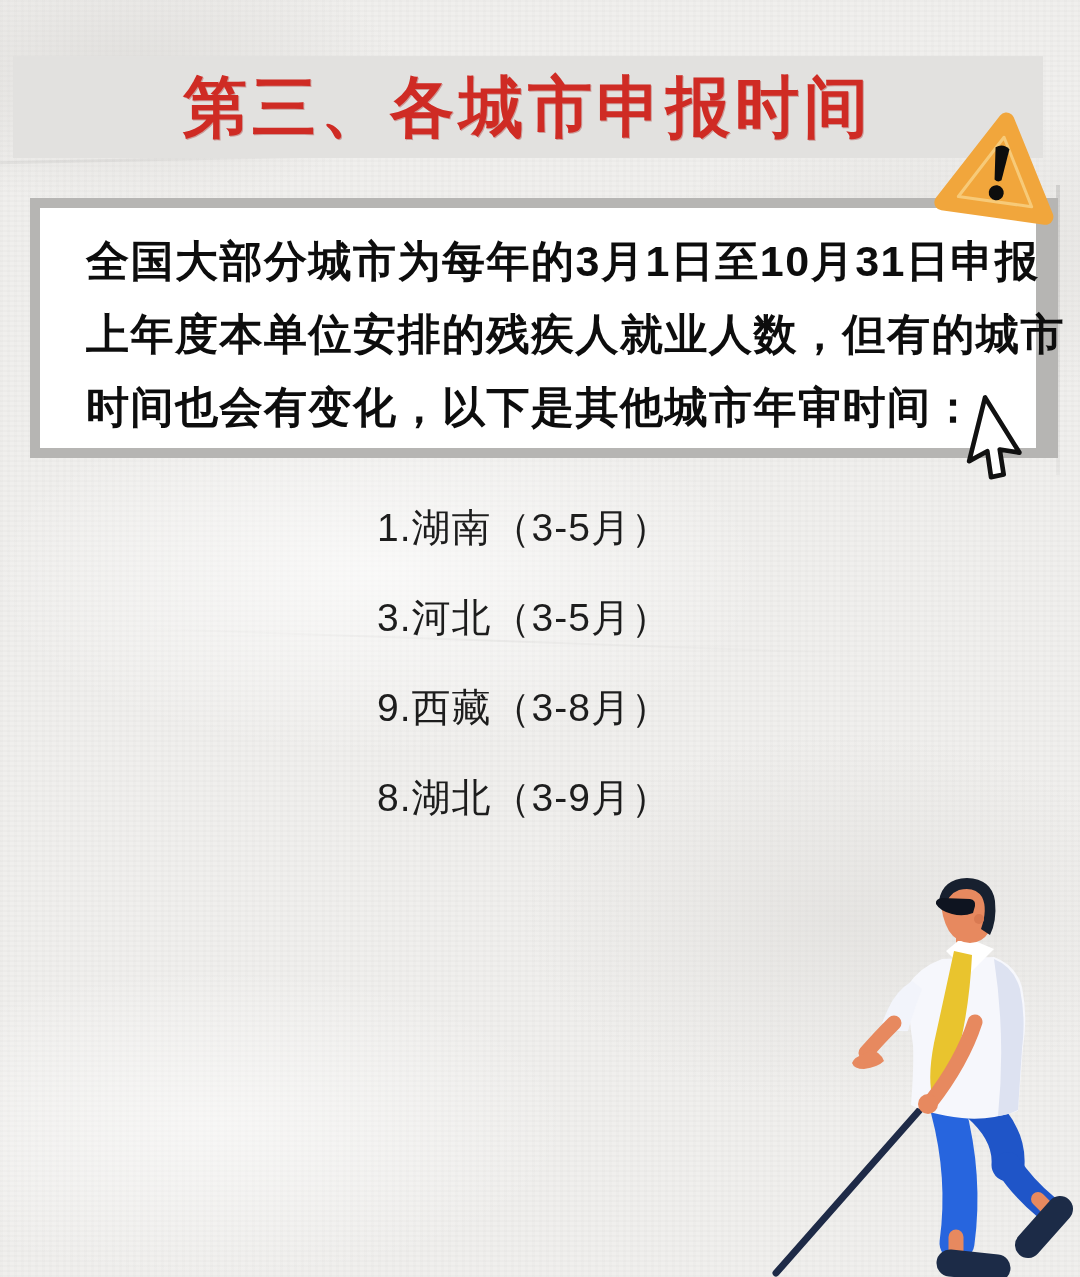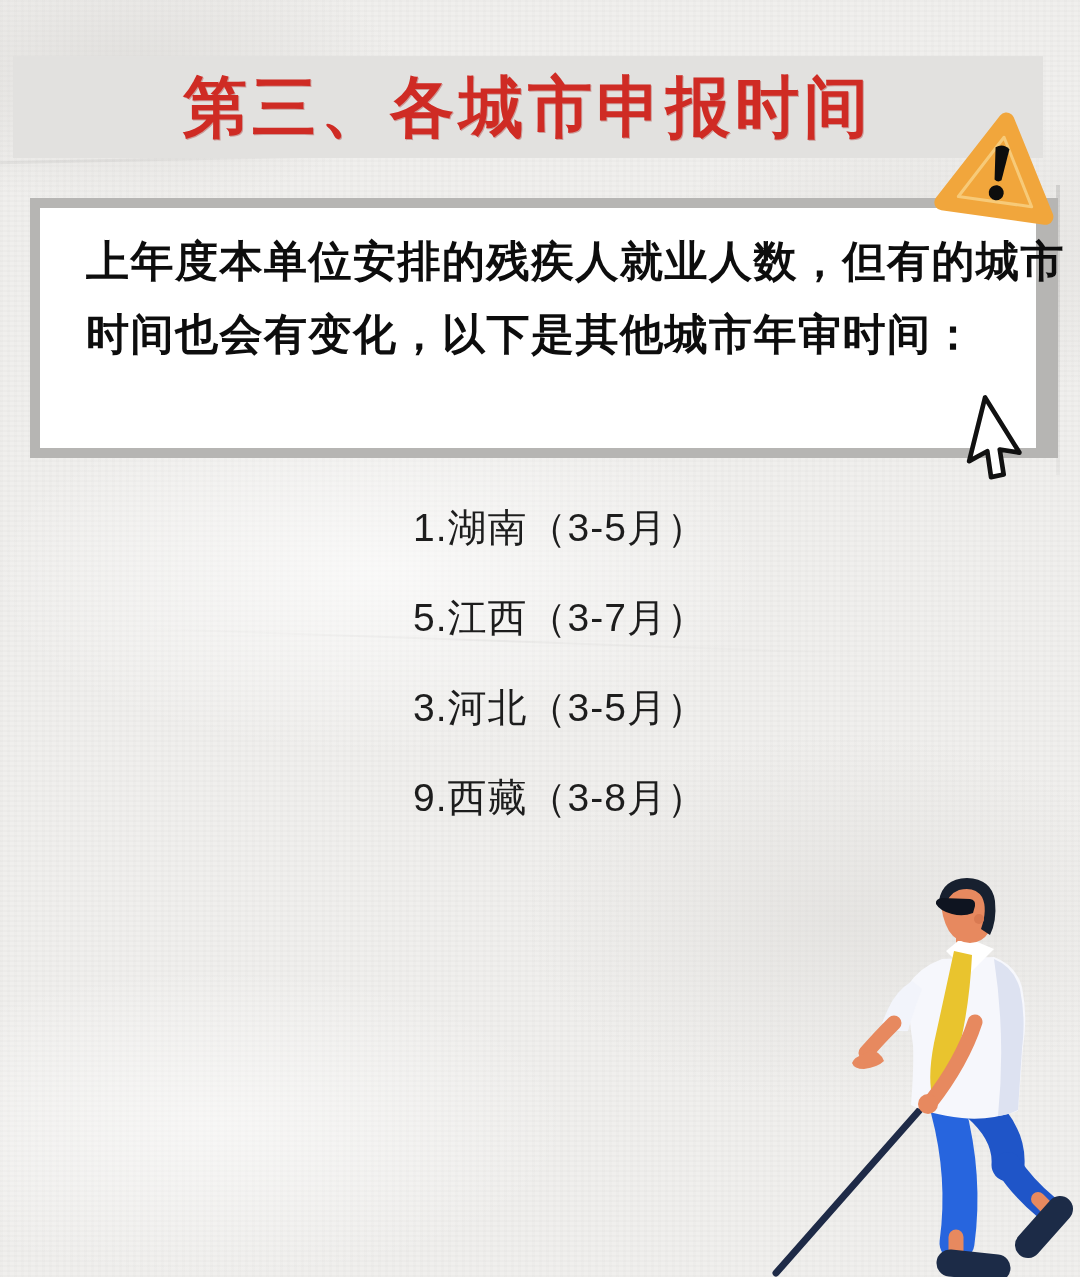--- a/index.html
+++ b/index.html
@@ -43,21 +43,21 @@
   .notice-text{
     position:absolute;left:46px;top:17px;right:20px;
     font-size:43px;line-height:73px;font-weight:700;color:#0d0d0d;
     letter-spacing:1.5px;white-space:nowrap;
   }
   .cursor{position:absolute;left:966px;top:396px;width:70px;height:92px;z-index:6;transform:rotate(14deg);}
 
   .city-list{position:absolute;left:377px;top:483px;z-index:1;}
   .city-item{
     height:90px;line-height:90px;font-size:39px;font-weight:500;color:#1d1d1d;
-    letter-spacing:1px;white-space:nowrap;margin-left:36px;
+    letter-spacing:1px;white-space:nowrap;
   }
 
   .figure{position:absolute;left:770px;top:877px;width:310px;height:400px;z-index:1;}
 </style>
 </head>
 <body>
 
 <div class="crease c1"></div>
 <div class="crease c2"></div>
 <div class="crease c3"></div>
@@ -70,36 +70,37 @@
   <svg viewBox="0 0 124 112" width="124" height="112">
     <polygon points="62,10 114,100 10,100" fill="#f1a63c" stroke="#f1a63c" stroke-width="16" stroke-linejoin="round"></polygon>
     <polygon points="62,27 99,92 25,92" fill="none" stroke="#f7ca78" stroke-width="3" stroke-linejoin="round"></polygon>
     <path d="M55,38 Q62,33 69,38 L65.5,70 Q62,73 58.5,70 Z" fill="#0d0d0d"></path>
     <circle cx="62" cy="83" r="7.5" fill="#0d0d0d"></circle>
   </svg>
 </div>
 
 <div class="notice-frame">
   <div class="notice-text">
+    <div>全国大部分城市为每年的3月1日至10月31日申报</div>
     <div>上年度本单位安排的残疾人就业人数，但有的城市</div>
     <div>时间也会有变化，以下是其他城市年审时间：</div>
   </div>
 </div>
 
 <div class="cursor">
   <svg viewBox="0 0 24 30" width="70" height="92">
     <path d="M3,1.5 L3,24 L8.2,19.2 L11.6,27.5 L15.6,25.6 L12.2,17.6 L19,17 Z" fill="#ffffff" stroke="#111111" stroke-width="1.6" stroke-linejoin="round"></path>
   </svg>
 </div>
 
 <div class="city-list">
   <div class="city-item">1.湖南（3-5月）</div>
-  <div class="city-item">5.江西（3-7月）</div>
   <div class="city-item">3.河北（3-5月）</div>
   <div class="city-item">9.西藏（3-8月）</div>
+  <div class="city-item">8.湖北（3-9月）</div>
 </div>
 
 <div class="figure">
   <svg viewBox="0 0 310 400" width="310" height="400">
 
     <path d="M170,210 L6,396" stroke="#1e2a47" stroke-width="7" stroke-linecap="round"></path>
 
     <g>
       <path d="M208,228 Q240,256 238,288" stroke="#1f55c8" stroke-width="33" fill="none" stroke-linecap="round"></path>
       <path d="M238,288 Q252,310 276,330" stroke="#1f55c8" stroke-width="26" fill="none" stroke-linecap="round"></path>

